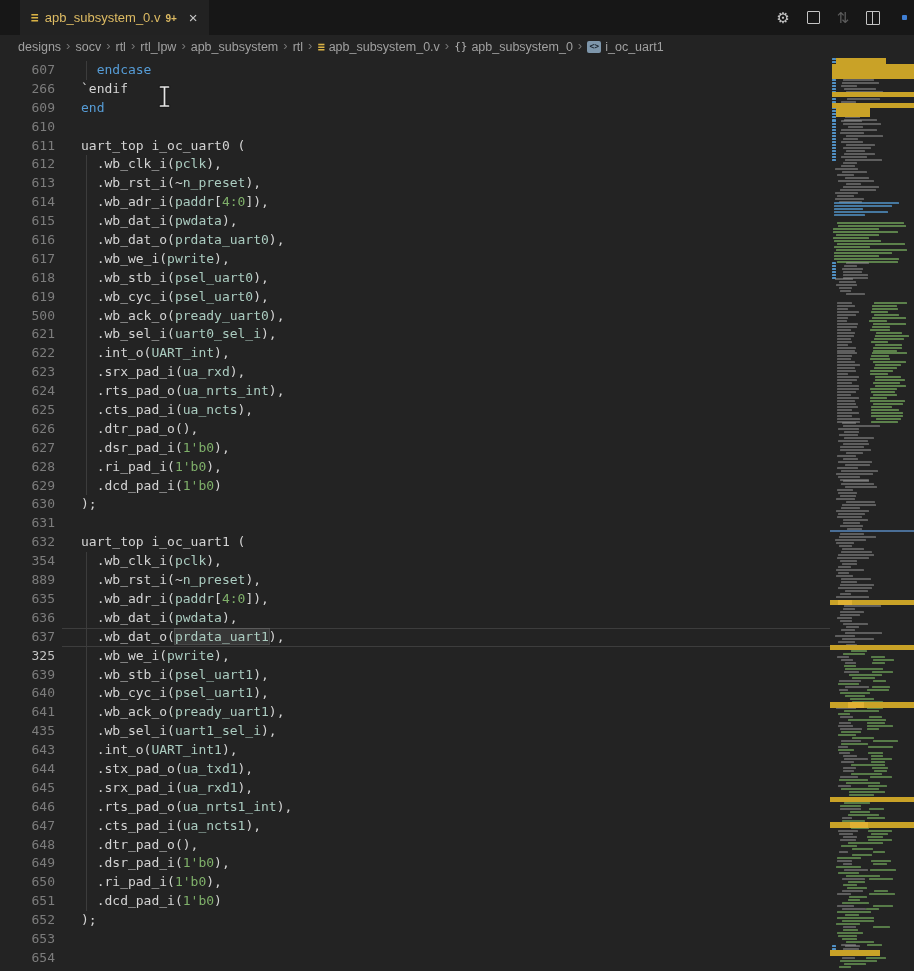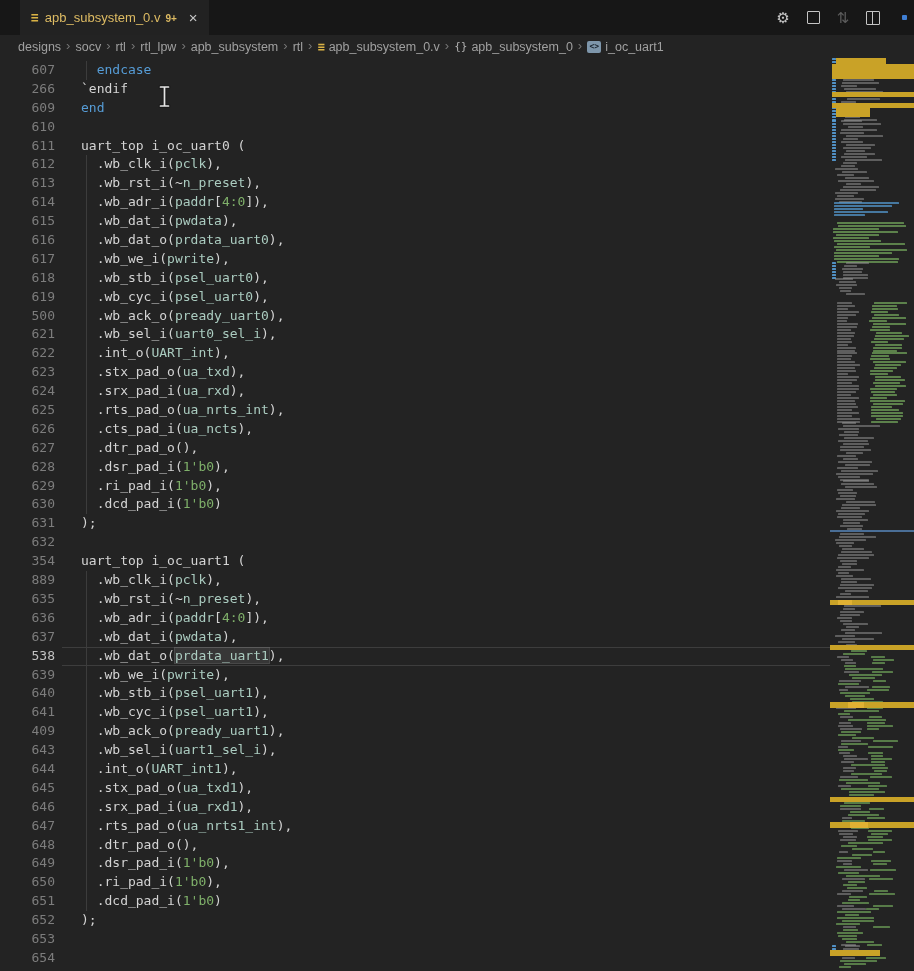--- a/index.html
+++ b/index.html
@@ -153,25 +153,25 @@
         <div class="ln">628</div>
         <div class="ln">629</div>
         <div class="ln">630</div>
         <div class="ln">631</div>
         <div class="ln">632</div>
         <div class="ln">354</div>
         <div class="ln">889</div>
         <div class="ln">635</div>
         <div class="ln">636</div>
         <div class="ln">637</div>
-        <div class="ln active">538</div>
+        <div class="ln active">325</div>
         <div class="ln">639</div>
         <div class="ln">640</div>
         <div class="ln">641</div>
-        <div class="ln">409</div>
+        <div class="ln">435</div>
         <div class="ln">643</div>
         <div class="ln">644</div>
         <div class="ln">645</div>
         <div class="ln">646</div>
         <div class="ln">647</div>
         <div class="ln">648</div>
         <div class="ln">649</div>
         <div class="ln">650</div>
         <div class="ln">651</div>
         <div class="ln">652</div>
@@ -188,21 +188,20 @@
         <div class="cl"><span class="guide"></span><span class="txt"><span class="tok-plain">  .wb_rst_i(~</span><span class="tok-sig">n_preset</span><span class="tok-plain">),</span></span></div>
         <div class="cl"><span class="guide"></span><span class="txt"><span class="tok-plain">  .wb_adr_i(</span><span class="tok-sig">paddr</span><span class="tok-plain">[</span><span class="tok-num">4:0</span><span class="tok-plain">]),</span></span></div>
         <div class="cl"><span class="guide"></span><span class="txt"><span class="tok-plain">  .wb_dat_i(</span><span class="tok-sig">pwdata</span><span class="tok-plain">),</span></span></div>
         <div class="cl"><span class="guide"></span><span class="txt"><span class="tok-plain">  .wb_dat_o(</span><span class="tok-sig">prdata_uart0</span><span class="tok-plain">),</span></span></div>
         <div class="cl"><span class="guide"></span><span class="txt"><span class="tok-plain">  .wb_we_i(</span><span class="tok-sig">pwrite</span><span class="tok-plain">),</span></span></div>
         <div class="cl"><span class="guide"></span><span class="txt"><span class="tok-plain">  .wb_stb_i(</span><span class="tok-sig">psel_uart0</span><span class="tok-plain">),</span></span></div>
         <div class="cl"><span class="guide"></span><span class="txt"><span class="tok-plain">  .wb_cyc_i(</span><span class="tok-sig">psel_uart0</span><span class="tok-plain">),</span></span></div>
         <div class="cl"><span class="guide"></span><span class="txt"><span class="tok-plain">  .wb_ack_o(</span><span class="tok-sig">pready_uart0</span><span class="tok-plain">),</span></span></div>
         <div class="cl"><span class="guide"></span><span class="txt"><span class="tok-plain">  .wb_sel_i(</span><span class="tok-sig">uart0_sel_i</span><span class="tok-plain">),</span></span></div>
         <div class="cl"><span class="guide"></span><span class="txt"><span class="tok-plain">  .int_o(</span><span class="tok-sig">UART_int</span><span class="tok-plain">),</span></span></div>
-        <div class="cl"><span class="guide"></span><span class="txt"><span class="tok-plain">  .stx_pad_o(</span><span class="tok-sig">ua_txd</span><span class="tok-plain">),</span></span></div>
         <div class="cl"><span class="guide"></span><span class="txt"><span class="tok-plain">  .srx_pad_i(</span><span class="tok-sig">ua_rxd</span><span class="tok-plain">),</span></span></div>
         <div class="cl"><span class="guide"></span><span class="txt"><span class="tok-plain">  .rts_pad_o(</span><span class="tok-sig">ua_nrts_int</span><span class="tok-plain">),</span></span></div>
         <div class="cl"><span class="guide"></span><span class="txt"><span class="tok-plain">  .cts_pad_i(</span><span class="tok-sig">ua_ncts</span><span class="tok-plain">),</span></span></div>
         <div class="cl"><span class="guide"></span><span class="txt"><span class="tok-plain">  .dtr_pad_o(),</span></span></div>
         <div class="cl"><span class="guide"></span><span class="txt"><span class="tok-plain">  .dsr_pad_i(</span><span class="tok-num">1'b0</span><span class="tok-plain">),</span></span></div>
         <div class="cl"><span class="guide"></span><span class="txt"><span class="tok-plain">  .ri_pad_i(</span><span class="tok-num">1'b0</span><span class="tok-plain">),</span></span></div>
         <div class="cl"><span class="guide"></span><span class="txt"><span class="tok-plain">  .dcd_pad_i(</span><span class="tok-num">1'b0</span><span class="tok-plain">)</span></span></div>
         <div class="cl"><span class="txt"><span class="tok-plain">);</span></span></div>
         <div class="cl"><span class="txt"></span></div>
         <div class="cl"><span class="txt"><span class="tok-plain">uart_top i_oc_uart1 (</span></span></div>
@@ -213,20 +212,21 @@
         <div class="cl current"><span class="guide"></span><span class="txt"><span class="tok-plain">  .wb_dat_o(</span><span class="tok-sig word-hl">prdata_uart1</span><span class="tok-plain">),</span></span></div>
         <div class="cl"><span class="guide"></span><span class="txt"><span class="tok-plain">  .wb_we_i(</span><span class="tok-sig">pwrite</span><span class="tok-plain">),</span></span></div>
         <div class="cl"><span class="guide"></span><span class="txt"><span class="tok-plain">  .wb_stb_i(</span><span class="tok-sig">psel_uart1</span><span class="tok-plain">),</span></span></div>
         <div class="cl"><span class="guide"></span><span class="txt"><span class="tok-plain">  .wb_cyc_i(</span><span class="tok-sig">psel_uart1</span><span class="tok-plain">),</span></span></div>
         <div class="cl"><span class="guide"></span><span class="txt"><span class="tok-plain">  .wb_ack_o(</span><span class="tok-sig">pready_uart1</span><span class="tok-plain">),</span></span></div>
         <div class="cl"><span class="guide"></span><span class="txt"><span class="tok-plain">  .wb_sel_i(</span><span class="tok-sig">uart1_sel_i</span><span class="tok-plain">),</span></span></div>
         <div class="cl"><span class="guide"></span><span class="txt"><span class="tok-plain">  .int_o(</span><span class="tok-sig">UART_int1</span><span class="tok-plain">),</span></span></div>
         <div class="cl"><span class="guide"></span><span class="txt"><span class="tok-plain">  .stx_pad_o(</span><span class="tok-sig">ua_txd1</span><span class="tok-plain">),</span></span></div>
         <div class="cl"><span class="guide"></span><span class="txt"><span class="tok-plain">  .srx_pad_i(</span><span class="tok-sig">ua_rxd1</span><span class="tok-plain">),</span></span></div>
         <div class="cl"><span class="guide"></span><span class="txt"><span class="tok-plain">  .rts_pad_o(</span><span class="tok-sig">ua_nrts1_int</span><span class="tok-plain">),</span></span></div>
+        <div class="cl"><span class="guide"></span><span class="txt"><span class="tok-plain">  .cts_pad_i(</span><span class="tok-sig">ua_ncts1</span><span class="tok-plain">),</span></span></div>
         <div class="cl"><span class="guide"></span><span class="txt"><span class="tok-plain">  .dtr_pad_o(),</span></span></div>
         <div class="cl"><span class="guide"></span><span class="txt"><span class="tok-plain">  .dsr_pad_i(</span><span class="tok-num">1'b0</span><span class="tok-plain">),</span></span></div>
         <div class="cl"><span class="guide"></span><span class="txt"><span class="tok-plain">  .ri_pad_i(</span><span class="tok-num">1'b0</span><span class="tok-plain">),</span></span></div>
         <div class="cl"><span class="guide"></span><span class="txt"><span class="tok-plain">  .dcd_pad_i(</span><span class="tok-num">1'b0</span><span class="tok-plain">)</span></span></div>
         <div class="cl"><span class="txt"><span class="tok-plain">);</span></span></div>
         <div class="cl"><span class="txt"></span></div>
       </div>
   </div>
 
   <div id="minimap">

